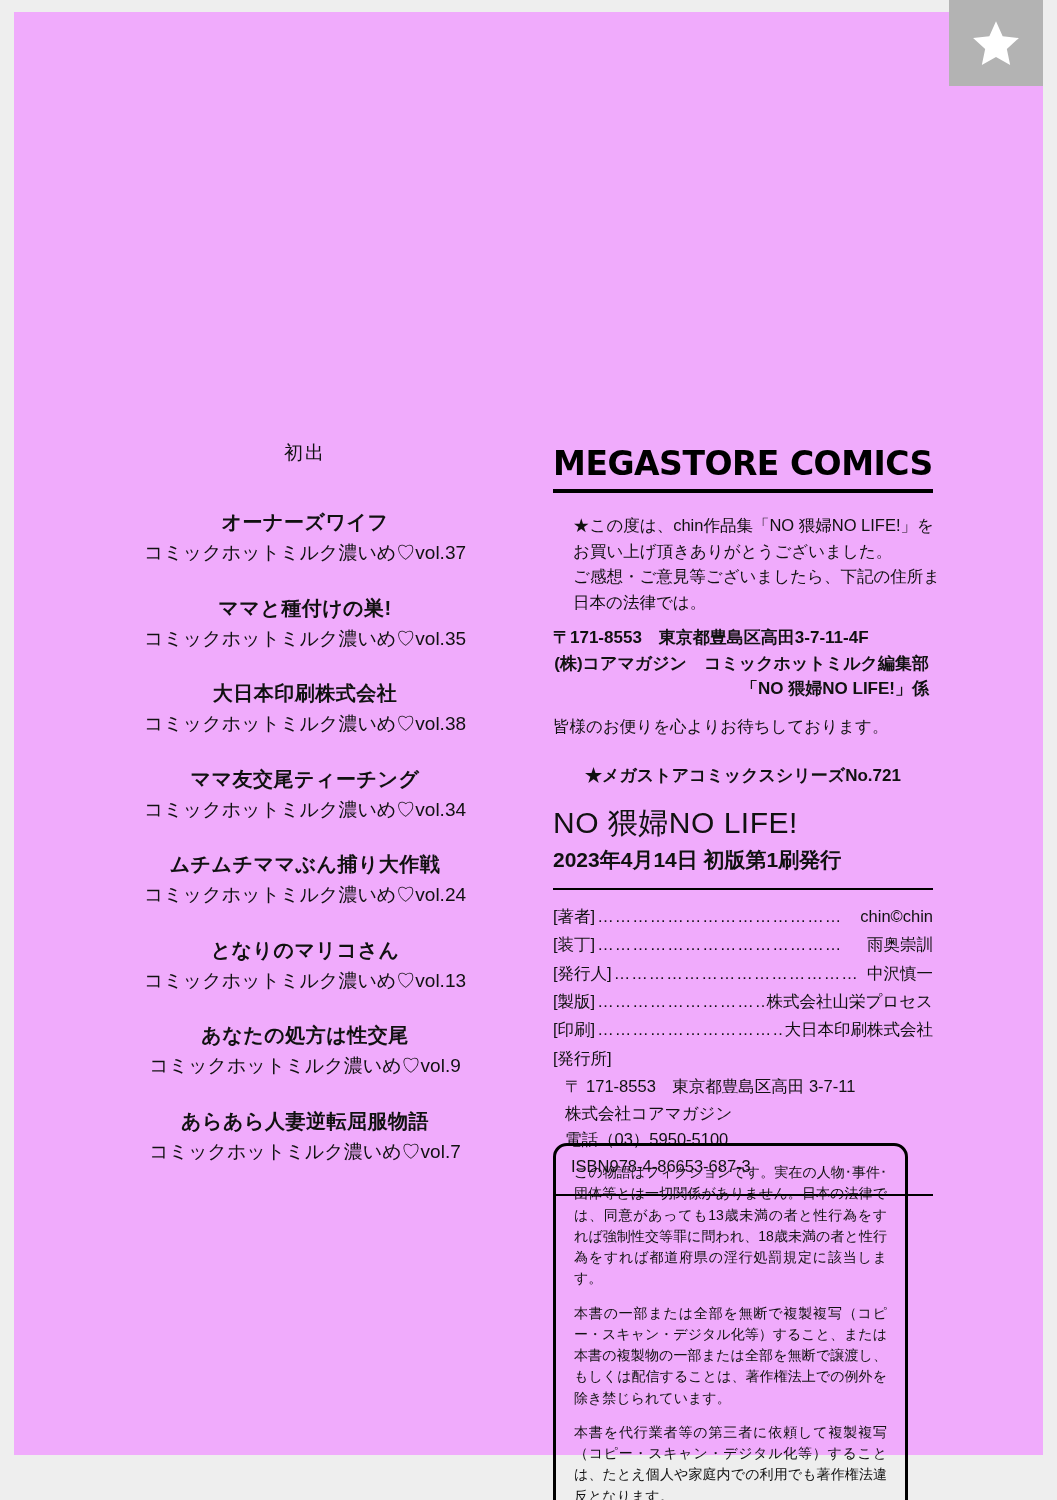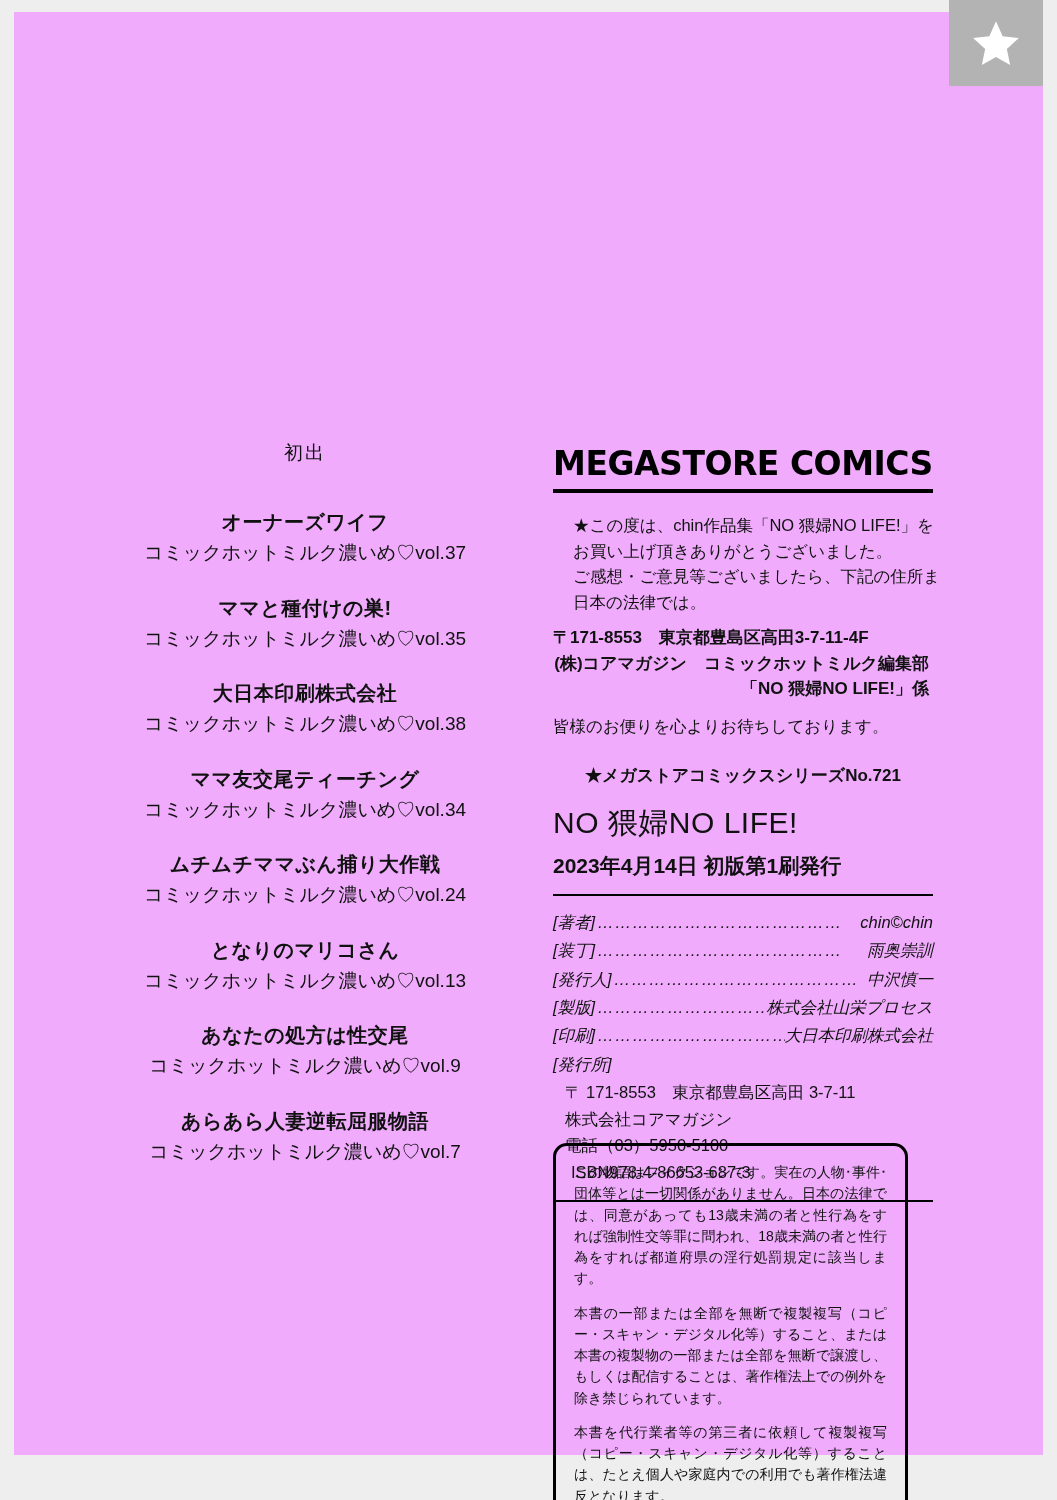--- a/index.html
+++ b/index.html
@@ -151,26 +151,25 @@
     font-size: 30px;
     font-weight: 500;
     margin-top: 16px;
     letter-spacing: 0.5px;
     color: #111;
     font-family: "Liberation Sans", sans-serif;
   }
   .pub-date {
     font-size: 21px;
     font-weight: 600;
-    margin-top: 8px;
+    margin-top: 2px;
     color: #111;
   }
   .staff {
     margin-top: 4px;
-    font-style: italic;
   }
   .staff-row {
     font-size: 16.5px;
     line-height: 1.72;
     color: #111;
     font-weight: 500;
     display: flex;
     align-items: baseline;
     white-space: nowrap;
   }

